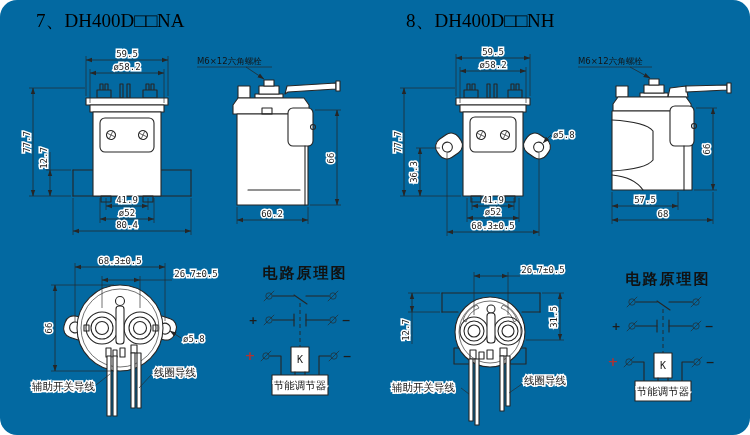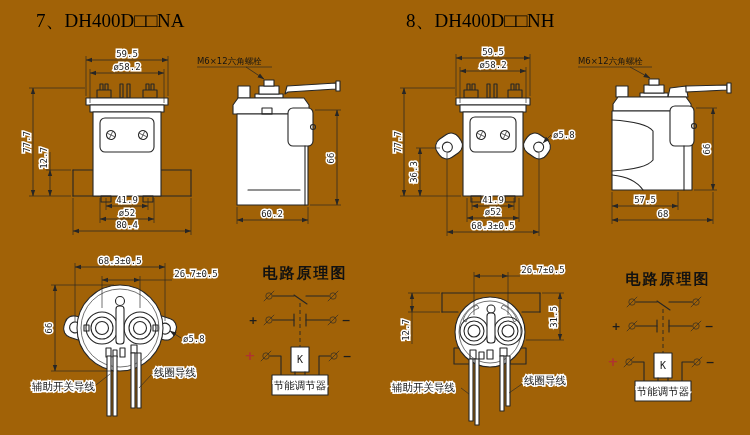--- a/index.html
+++ b/index.html
@@ -1,17 +1,17 @@
 <!DOCTYPE html>
 <html><head>
 <meta charset="utf-8">
 <style>
   html,body{margin:0;padding:0;background:#ffffff;}
-  .stage{position:relative;width:750px;height:435px;background:#a16207;overflow:hidden;
-         font-family:"Liberation Sans",sans-serif;}
+  .stage{position:relative;width:750px;height:435px;background:#0369a1;overflow:hidden;
+         font-family:"Liberation Sans",sans-serif;border-radius:17px;}
   svg text{user-select:none;}
   .ol{stroke:#262626;stroke-width:1.1;fill:none;stroke-linejoin:round;stroke-linecap:round;}
   .olw{stroke:#262626;stroke-width:1.1;fill:#ffffff;stroke-linejoin:round;}
   .tl{stroke:#262626;stroke-width:0.65;fill:none;}
   .dl{stroke:#262626;stroke-width:0.75;fill:none;
       marker-start:url(#mA);marker-end:url(#mA);}
   .ld{stroke:#262626;stroke-width:0.75;fill:none;marker-end:url(#mA);}
   .dsh{stroke:#262626;stroke-width:0.9;fill:none;stroke-dasharray:4 3;}
   .dim{font:9px "DejaVu Sans Mono",monospace;fill:#1c1c1c;
        paint-order:stroke;stroke:#ffffff;stroke-width:3px;}

